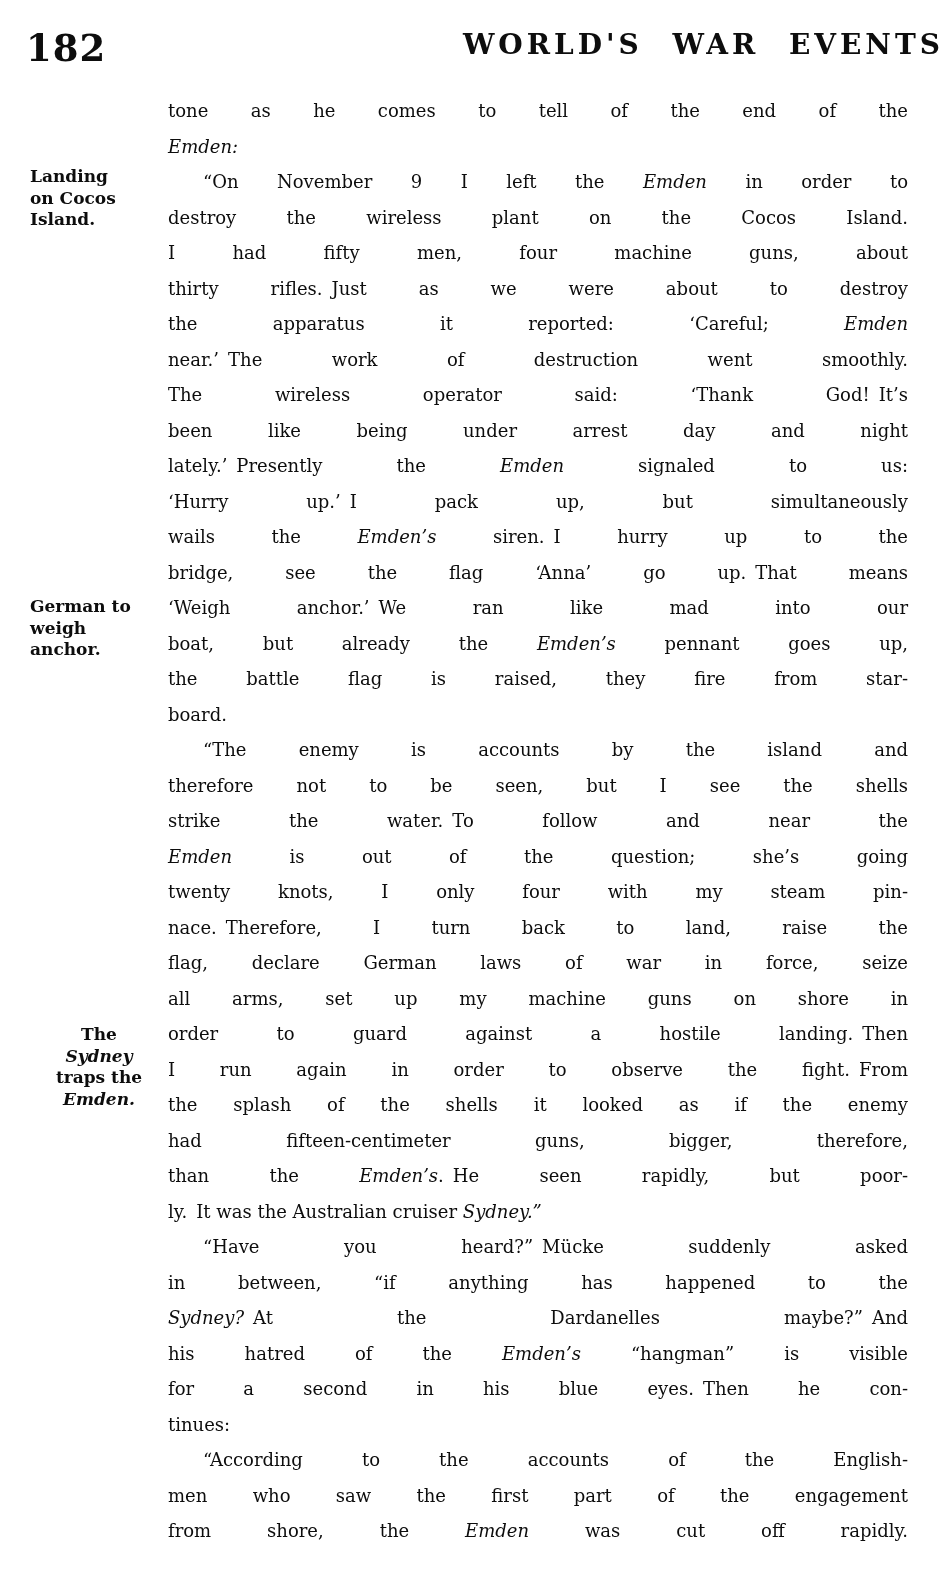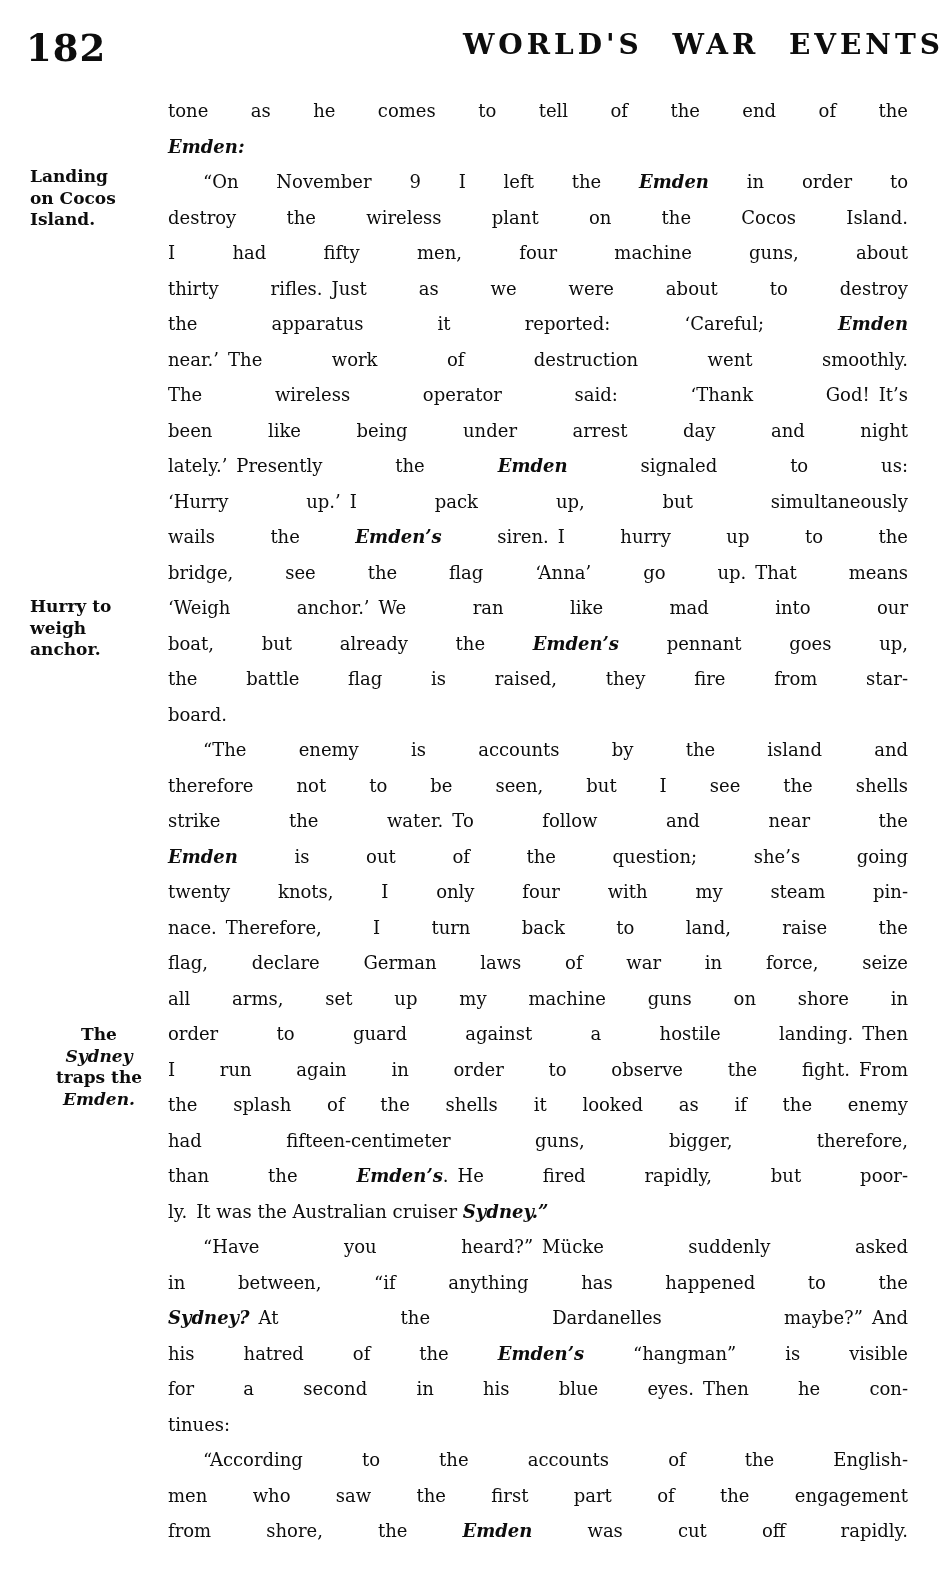--- a/index.html
+++ b/index.html
@@ -27,21 +27,21 @@
     font-size: 18px; line-height: 35.5px;
   }
   .para { margin: 0; padding: 0; }
   .line {
     text-align: justify;
     text-align-last: justify;
     height: 35.5px;
   }
   .line.lastline { text-align-last: left; }
   .line.first { text-indent: 35px; }
-  .it { font-style: italic; font-weight: bold; }
+  .it { font-style: italic; }
   .margin-note {
     position: absolute; left: 30px; width: 138px;
     font-size: 17px; line-height: 21.5px; font-weight: bold;
   }
   .note-0 { top: 166px; }
   .note-1 { top: 596px; }
   .note-2 { top: 1024px; text-align: center; }
 </style>
 </head>
 <body>
@@ -49,21 +49,21 @@
 <div class="page">
   <div class="page-number">182</div>
   <div class="header-title">WORLD'S WAR EVENTS</div>
   <div id="margin-notes">
       <div class="margin-note note-0">
         <div><span>Landing</span></div>
         <div><span>on Cocos</span></div>
         <div><span>Island.</span></div>
       </div>
       <div class="margin-note note-1">
-        <div><span>Hurry to</span></div>
+        <div><span>German to</span></div>
         <div><span>weigh</span></div>
         <div><span>anchor.</span></div>
       </div>
       <div class="margin-note note-2">
         <div><span>The</span></div>
         <div><span class="it">Sydney</span></div>
         <div><span>traps the</span></div>
         <div><span class="it">Emden.</span></div>
       </div>
     </div>
@@ -96,21 +96,21 @@
         <div class="line"><span>strike the water. To follow and near the</span></div>
         <div class="line"><span class="it">Emden</span><span> is out of the question; she’s going</span></div>
         <div class="line"><span>twenty knots, I only four with my steam pin-</span></div>
         <div class="line"><span>nace. Therefore, I turn back to land, raise the</span></div>
         <div class="line"><span>flag, declare German laws of war in force, seize</span></div>
         <div class="line"><span>all arms, set up my machine guns on shore in</span></div>
         <div class="line"><span>order to guard against a hostile landing. Then</span></div>
         <div class="line"><span>I run again in order to observe the fight. From</span></div>
         <div class="line"><span>the splash of the shells it looked as if the enemy</span></div>
         <div class="line"><span>had fifteen-centimeter guns, bigger, therefore,</span></div>
-        <div class="line"><span>than the </span><span class="it">Emden’s</span><span>. He fired rapidly, but poor-</span></div>
+        <div class="line"><span>than the </span><span class="it">Emden’s</span><span>. He seen rapidly, but poor-</span></div>
         <div class="line lastline"><span>ly. It was the Australian cruiser </span><span class="it">Sydney.”</span></div>
       </div>
       <div class="para">
         <div class="line first"><span>“Have you heard?” Mücke suddenly asked</span></div>
         <div class="line"><span>in between, “if anything has happened to the</span></div>
         <div class="line"><span class="it">Sydney?</span><span> At the Dardanelles maybe?” And</span></div>
         <div class="line"><span>his hatred of the </span><span class="it">Emden’s</span><span> “hangman” is visible</span></div>
         <div class="line"><span>for a second in his blue eyes. Then he con-</span></div>
         <div class="line lastline"><span>tinues:</span></div>
       </div>

